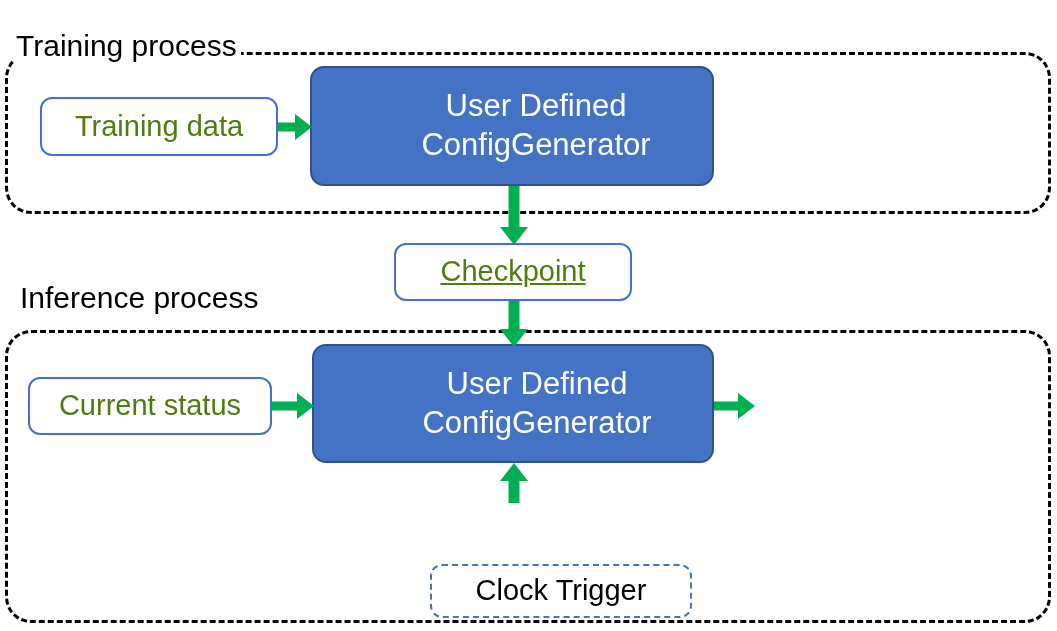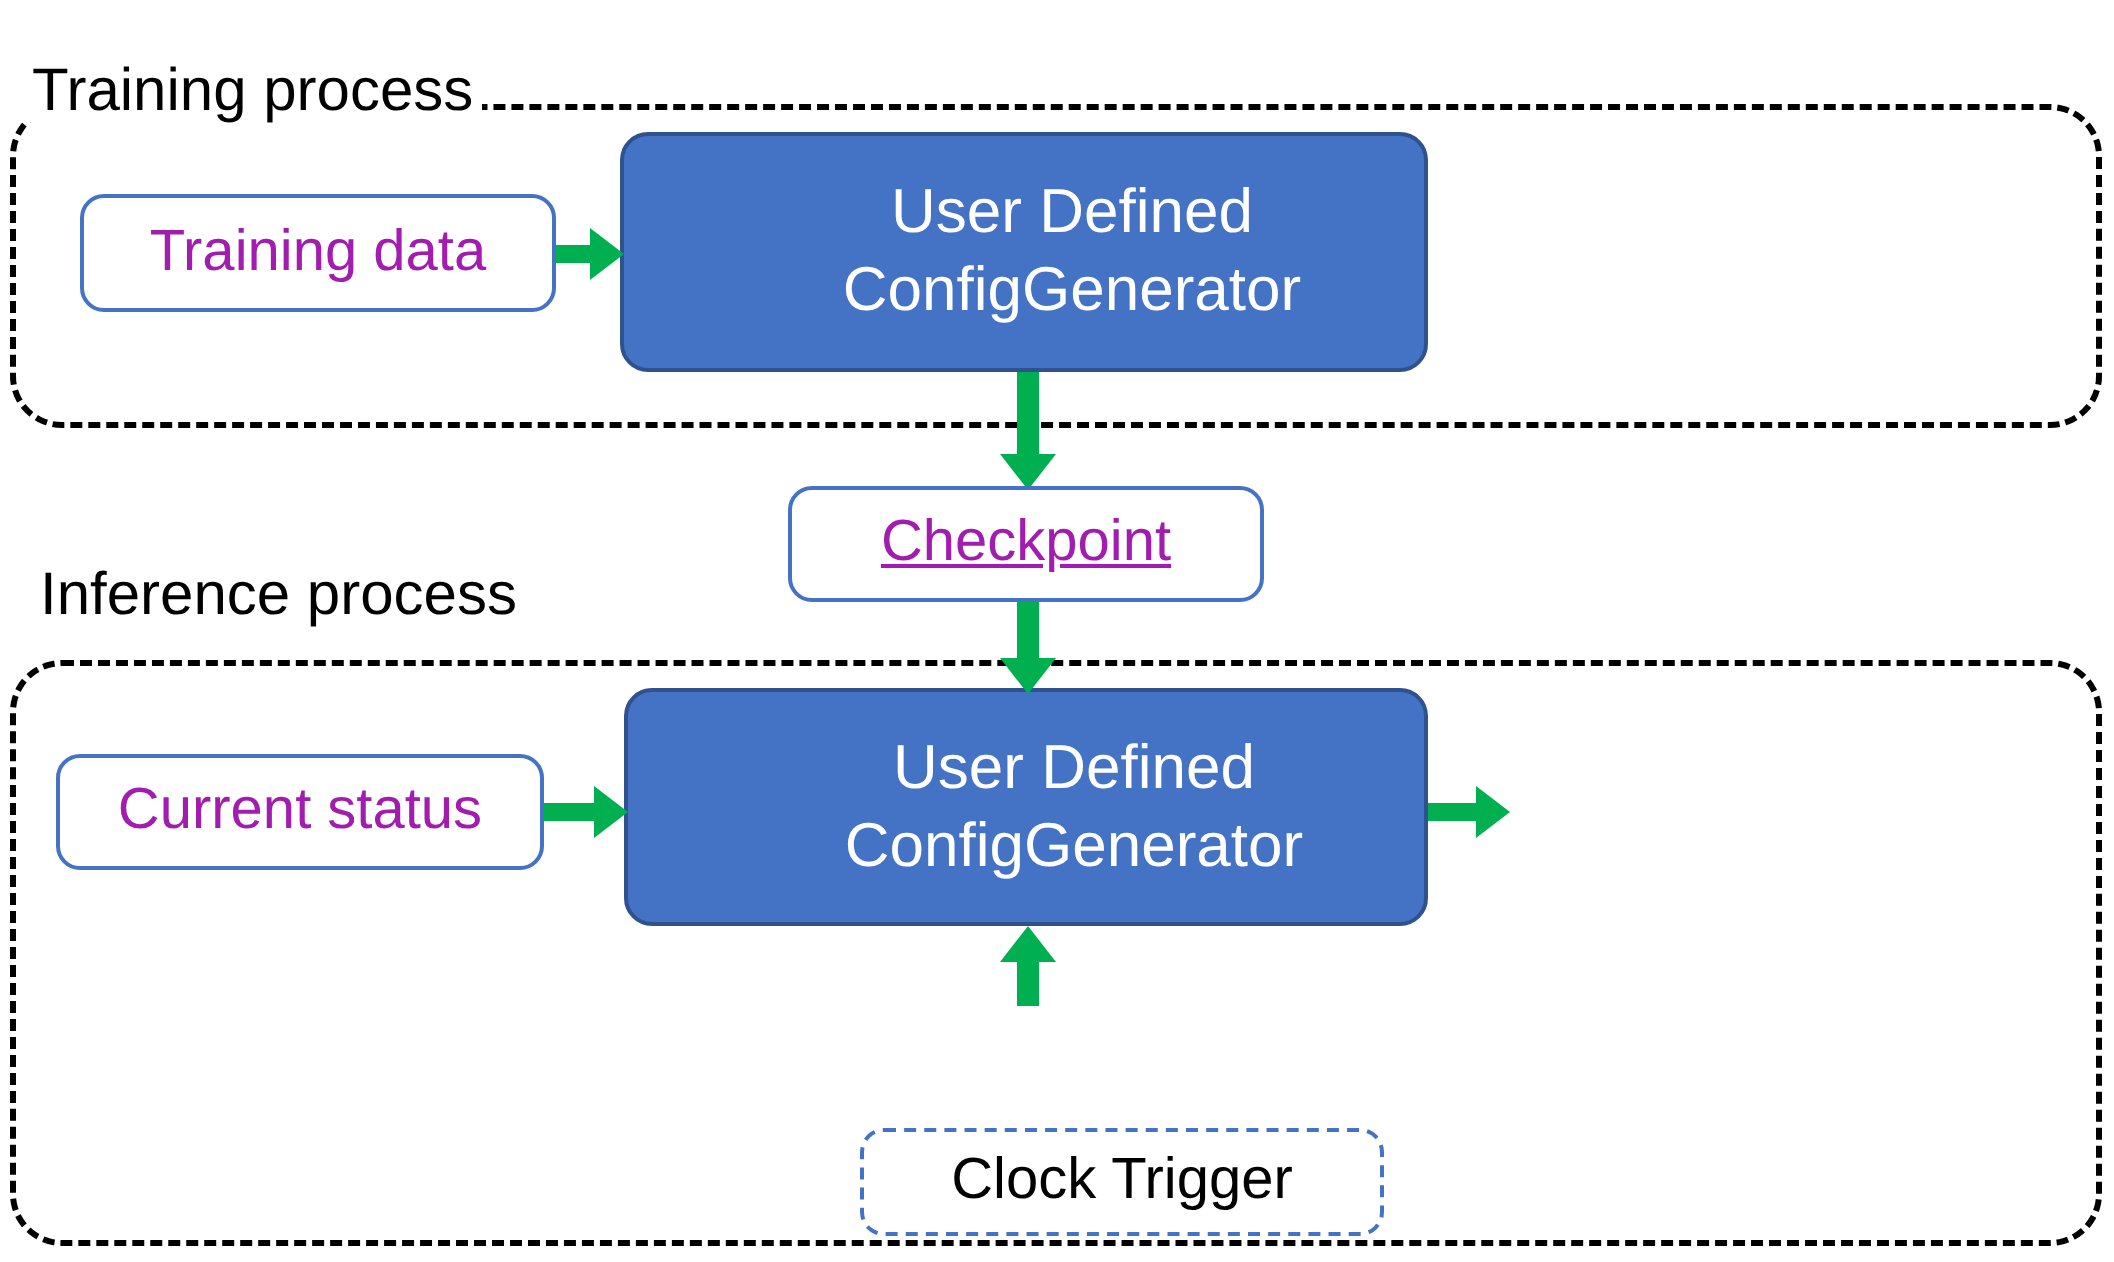--- a/index.html
+++ b/index.html
@@ -43,21 +43,21 @@
   
   .node-box {
     position: absolute;
     box-sizing: border-box;
     background: #ffffff;
     border: 2px solid #4472C4;
     border-radius: 12px;
     display: flex;
     align-items: center;
     justify-content: center;
-    color: #a21caf;
+    color: #4d7c0f;
     font-size: 29px;
     line-height: 1.1;
     white-space: nowrap;
     z-index: 4;
   }
   #training-data-box { left: 40px;  top: 97px;  width: 238px; height: 59px; }
   #checkpoint-box    { left: 394px; top: 243px; width: 238px; height: 58px; z-index: 7; text-decoration: underline; }
   #current-status-box{ left: 28px;  top: 377px; width: 244px; height: 58px; }
   #output-config-box { left: 754px; top: 377px; width: 258px; height: 58px; }
 

